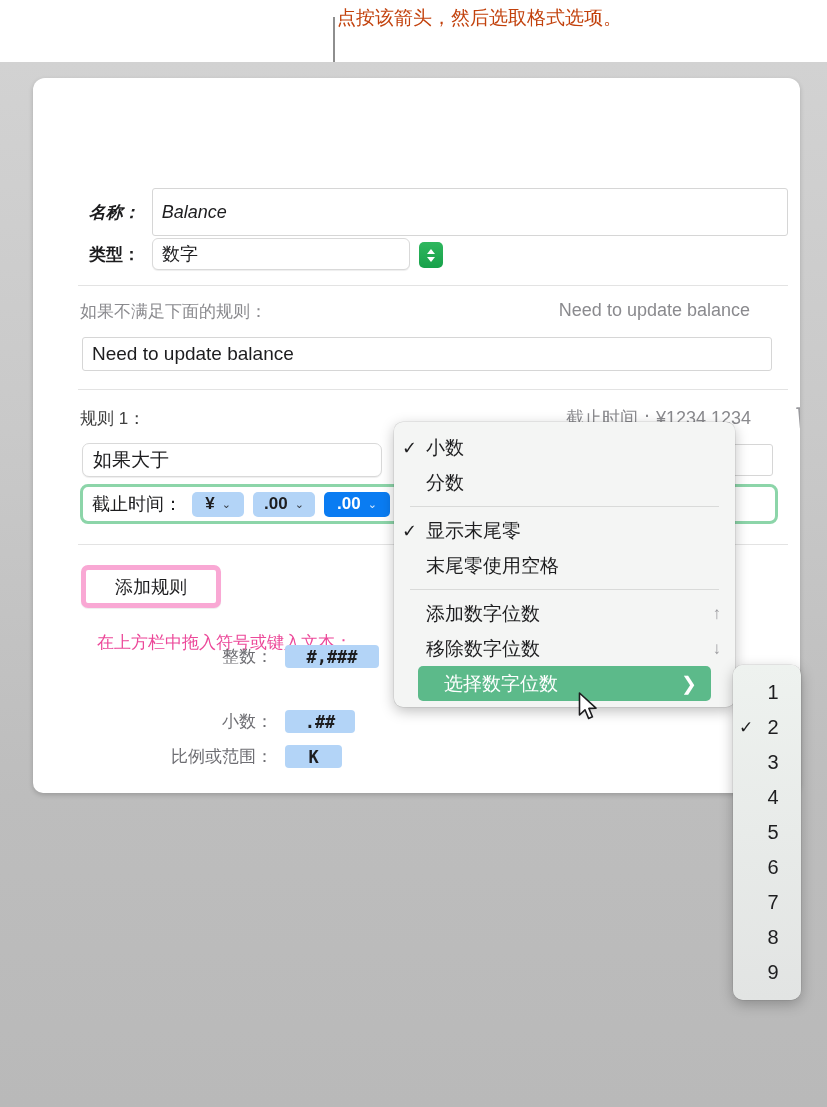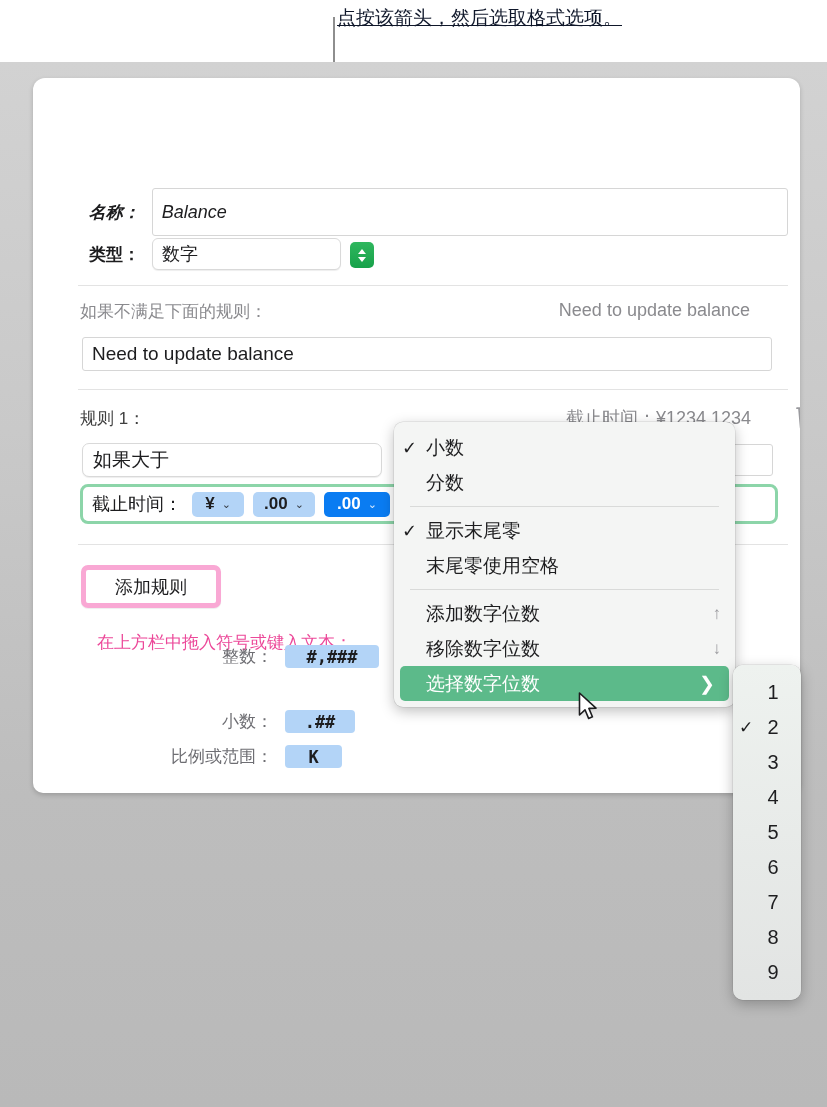--- a/index.html
+++ b/index.html
@@ -12,25 +12,24 @@
     height: 1107px;
     position: relative;
     font-family: "Liberation Sans", "DejaVu Sans", sans-serif;
     overflow: hidden;
     -webkit-font-smoothing: antialiased;
   }
 
   
   .callout-text {
     position: absolute;
-    color: #0f172a;
+    color: #c2410c;
     font-size: 19px;
     line-height: 27px;
     white-space: pre-line;
-    text-decoration: underline;
   }
   #callout-top-text { left: 337px; top: 4px; }
   #callout-bottom-text { left: 489px; top: 1029px; }
 
   .callout-line {
     position: absolute;
     background: #8e8e8e;
   }
   #callout-top-line {
     left: 333px; top: 17px; width: 2px; height: 355px;
@@ -91,21 +90,21 @@
     padding-left: 9px;
   }
 
   #row-name { left: 45px; top: 110px; width: 710px; font-style: italic; }
   #label-name { width: 62px; margin-right: 12px; }
   #input-name { width: 640px; height: 48px; }
 
   #row-type { left: 45px; top: 160px; width: 710px; }
   #label-type { width: 62px; margin-right: 12px; }
   #select-type {
-    width: 189px; height: 32px;
+    width: 258px; height: 32px;
     background: #ffffff;
     border: 1px solid #d9d9d9;
     border-radius: 6px;
     box-shadow: 0 1px 1px rgba(0,0,0,.07);
     display: flex; align-items: center;
     font-size: 18px; color: #1d1d1f;
     padding-left: 9px;
     box-sizing: border-box;
     position: relative;
   }
@@ -298,21 +297,21 @@
   }
   .menu-item .mlabel { flex: 1 1 auto; }
   .menu-item .mtrail {
     font-size: 17px; color: #9a9a9e;
     padding-right: 4px;
   }
   .menu-item.highlighted {
     background: #5cba8a;
     color: #ffffff;
     border-radius: 5px;
-    margin: 0 6px;
+    margin: 0 24px;
     padding-left: 2px;
   }
   .menu-item.highlighted .check { color: #ffffff; }
   .menu-item.highlighted .mtrail { color: #ffffff; font-size: 19px; font-weight: bold; }
   .menu-sep {
     height: 1px;
     background: #d9dad9;
     margin: 6px 16px;
   }
 

